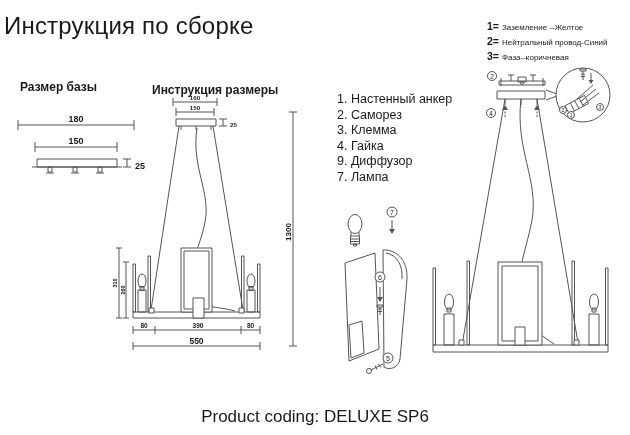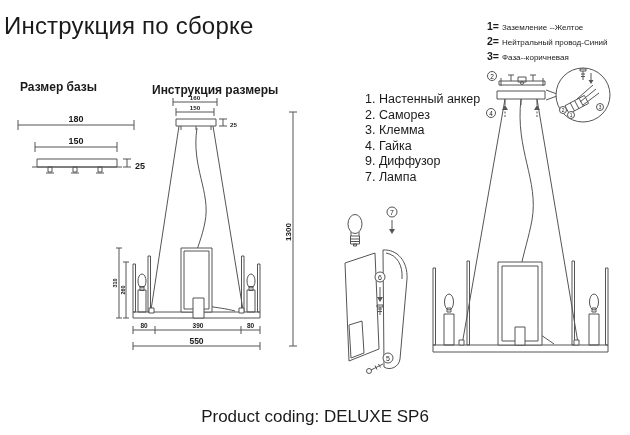--- a/index.html
+++ b/index.html
@@ -9,21 +9,21 @@
   }
   .abs{position:absolute;}
   #title{left:4px;top:12px;font-size:24px;font-weight:500;letter-spacing:.2px;}
   .section-heading{font-size:12px;font-weight:700;}
   #base-heading{left:14px;top:80px;margin-left:6px;}
   #overall-heading{left:152px;top:83px;}
   #legend{left:487px;top:20px;width:142px;}
   .legend-row{display:flex;align-items:baseline;margin-bottom:3px;}
   .legend-num{font-size:10.5px;font-weight:700;margin-right:3px;white-space:nowrap;}
   .legend-label{font-size:8px;white-space:nowrap;}
-  #parts-list{left:337px;top:92px;margin-left:28px;}
+  #parts-list{left:337px;top:92px;}
   .part-item{font-size:12.5px;line-height:15.5px;white-space:nowrap;}
   #footer{left:0;right:0;top:407px;text-align:center;font-size:17px;}
   svg{overflow:visible;}
   svg line, svg path, svg rect, svg ellipse, svg circle, svg polyline{
     stroke:#555;stroke-width:1;fill:none;vector-effect:non-scaling-stroke;
   }
   svg .fillw{fill:#ffffff;}
   svg text{stroke:none;fill:#1a1a1a;font-family:"Liberation Sans",sans-serif;}
   svg .dim{font-weight:700;}
   svg .callout-txt{font-weight:400;}

